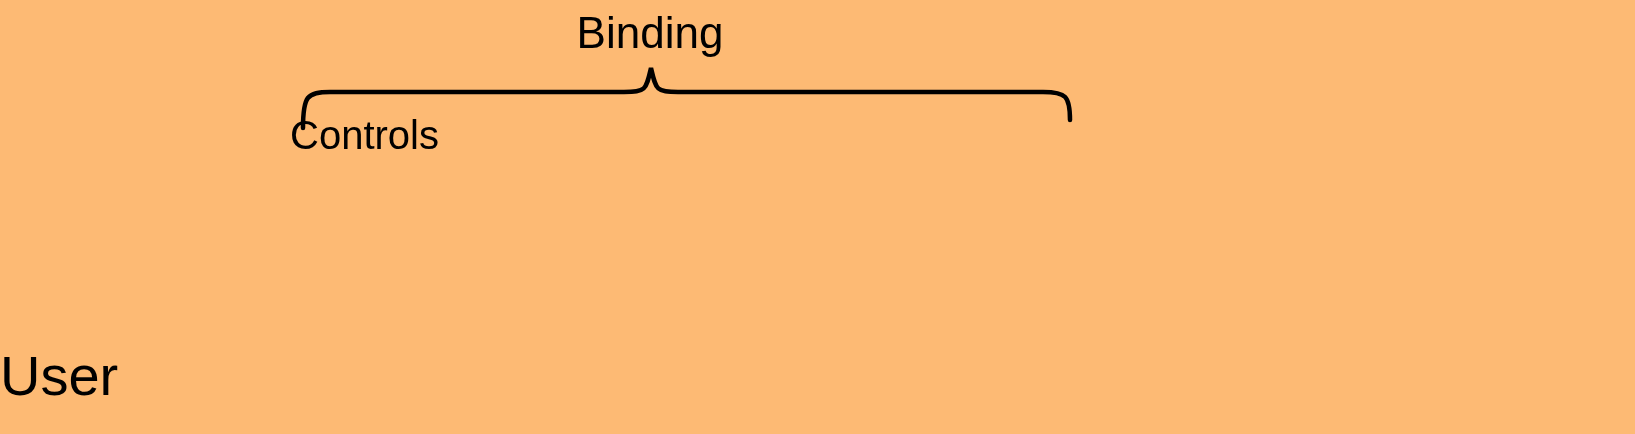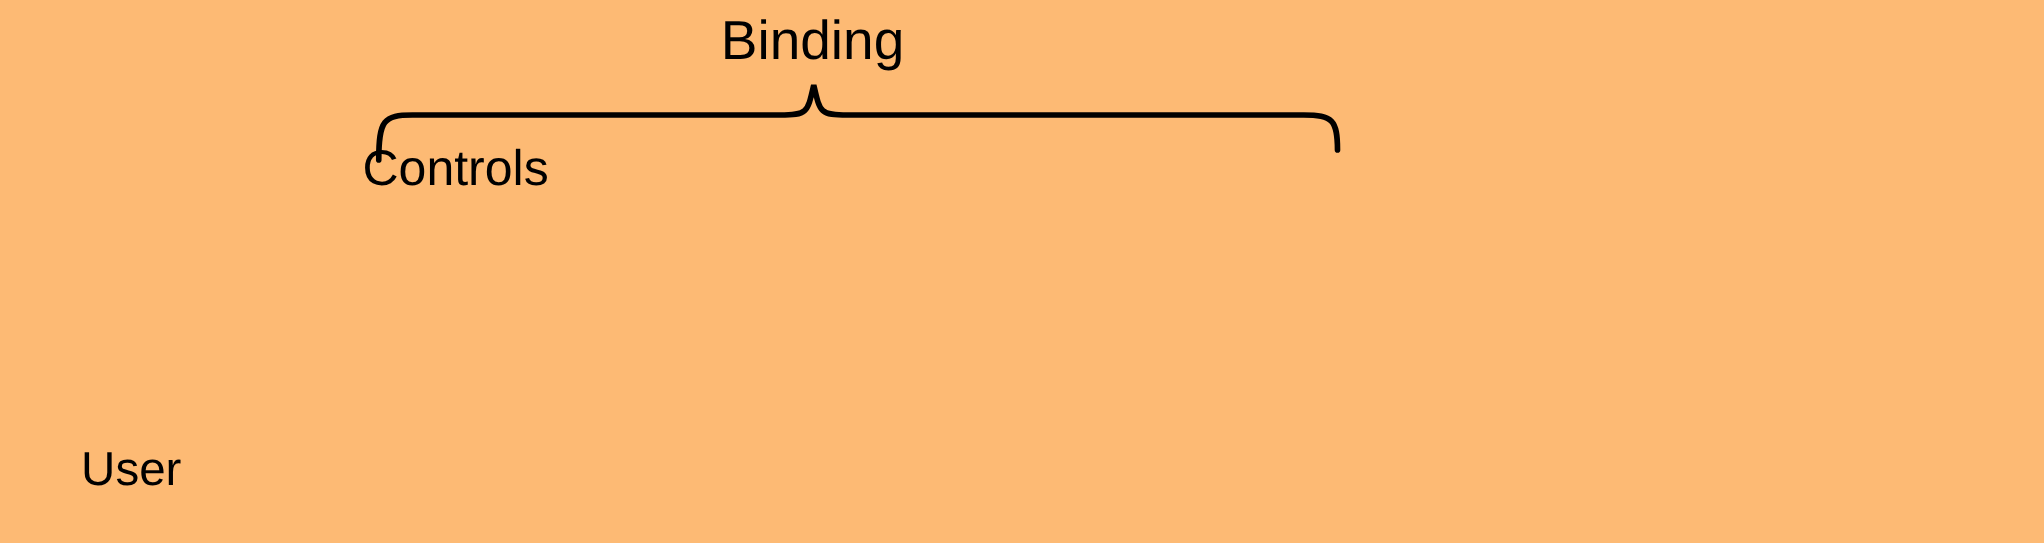--- a/index.html
+++ b/index.html
@@ -30,23 +30,22 @@
   }
   #controls-label {
     left: 290px; top: 112px;
     font-size: 40px;
     line-height: 46px;
     text-align: right;
   }
 
   
   .stage-label {
-    font-size: 38px;
+    font-size: 56px;
     line-height: 48px;
-    text-align: center;
   }
   #label-user   { left: 0px;    top: 352px; width: 210px; }
   #label-device { left: 215px;  top: 352px; width: 420px; }</style>
 </head>
 <body>
 
 <div id="stage">
 
   
   <div class="abs" id="binding-label">Binding</div>

